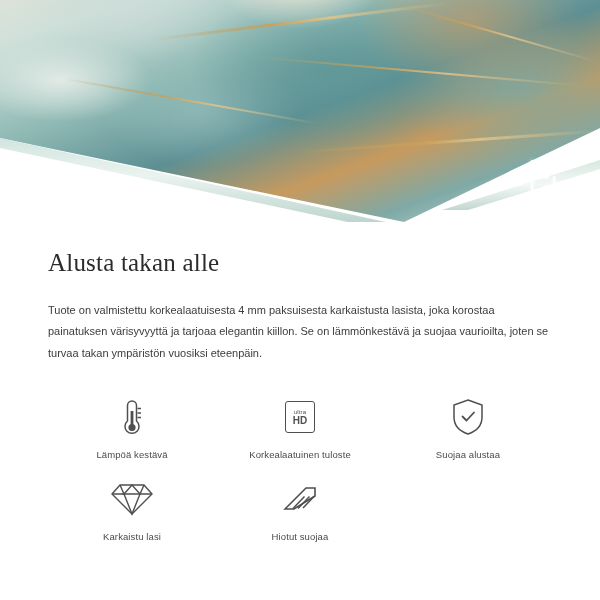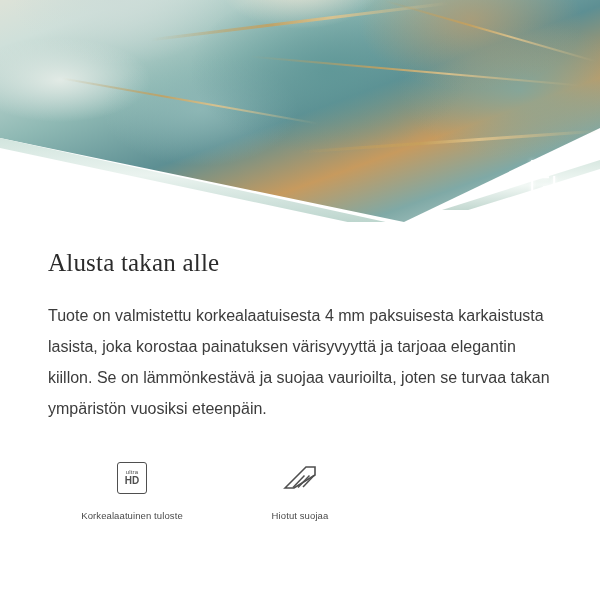--- a/index.html
+++ b/index.html
@@ -107,21 +107,21 @@
     font-weight: 400;
     line-height: 1.35;
     color: #2b2b2b;
     letter-spacing: 0.2px;
   }
   .headline .line2 {
     display: block;
   }
   .paragraph {
     margin: 20px 0 0 0;
-    font-size: 16px;
+    font-size: 11px;
     line-height: 1.95;
     color: #3c3c3c;
     max-width: 545px;
   }
 
   
   .features {
     margin-top: 30px;
     display: grid;
     grid-template-columns: repeat(3, 1fr);
@@ -190,32 +190,67 @@
   <div class="content">
 
     <h1 class="headline">
       <span>Alusta takan alle</span>
     </h1>
 
     <p class="paragraph">Tuote on valmistettu korkealaatuisesta 4 mm paksuisesta karkaistusta lasista, joka korostaa painatuksen värisyvyyttä ja tarjoaa elegantin kiillon. Se on lämmönkestävä ja suojaa vaurioilta, joten se turvaa takan ympäristön vuosiksi eteenpäin.</p>
 
     <div class="features">
 
+      <div class="feature">
+        <div class="feature-icon">
+          <svg width="28" height="42" viewBox="0 0 28 42" fill="none" stroke="#4f4f4f" stroke-width="1.5">
+            <path d="M14 5 a4.5 4.5 0 0 1 4.5 4.5 v15.5 a7 7 0 1 1 -9 0 V9.5 A4.5 4.5 0 0 1 14 5 z"></path>
+            <circle cx="14" cy="31.5" r="3.6" fill="#4f4f4f" stroke="none"></circle>
+            <rect x="12.6" y="15" width="2.8" height="14" fill="#4f4f4f" stroke="none"></rect>
+            <line x1="19.5" y1="12.5" x2="23" y2="12.5"></line>
+            <line x1="19.5" y1="17" x2="23" y2="17"></line>
+            <line x1="19.5" y1="21.5" x2="23" y2="21.5"></line>
+          </svg>
+        </div>
+        <div class="feature-label">Lämpöä kestävä</div>
+      </div>
 
       <div class="feature">
         <div class="feature-icon">
           <div class="ultrahd-box">
             <span class="u1">ultra</span>
             <span class="u2">HD</span>
           </div>
         </div>
         <div class="feature-label">Korkealaatuinen tuloste</div>
       </div>
 
-
+      <div class="feature">
+        <div class="feature-icon">
+          <svg width="36" height="42" viewBox="0 0 36 42" fill="none" stroke="#4f4f4f" stroke-width="1.5">
+            <path d="M18 4 L32 9 v12 c0 9 -6.5 14.5 -14 17 -7.5 -2.5 -14 -8 -14 -17 V9 z"></path>
+            <path d="M12.5 20.5 l4 4 7.5 -8" stroke-width="1.8" stroke-linecap="round" stroke-linejoin="round"></path>
+          </svg>
+        </div>
+        <div class="feature-label">Suojaa alustaa</div>
+      </div>
+
+      <div class="feature">
+        <div class="feature-icon">
+          <svg width="42" height="38" viewBox="0 0 42 38" fill="none" stroke="#4f4f4f" stroke-width="1.4">
+            <path d="M9 5 h24 l8 9 -20 20 -20 -20 z"></path>
+            <path d="M1 14 h40"></path>
+            <path d="M9 5 l4 9 -1.5 0"></path>
+            <path d="M33 5 l-4 9"></path>
+            <path d="M13 14 l8 20 8 -20"></path>
+            <path d="M13 14 l8 -9 8 9"></path>
+          </svg>
+        </div>
+        <div class="feature-label">Karkaistu lasi</div>
+      </div>
 
       <div class="feature">
         <div class="feature-icon">
           <svg width="40" height="34" viewBox="0 0 40 34" fill="none" stroke="#4f4f4f" stroke-width="1.5">
             <path d="M5 27 L26 6 L35 6 L35 14 L14 27 z" stroke-width="1.6"></path>
             <line x1="13" y1="26.4" x2="24.5" y2="14.5"></line>
             <line x1="18" y1="26.4" x2="29.5" y2="14.5"></line>
             <line x1="23" y1="26" x2="34" y2="14.5"></line>
           </svg>
         </div>

